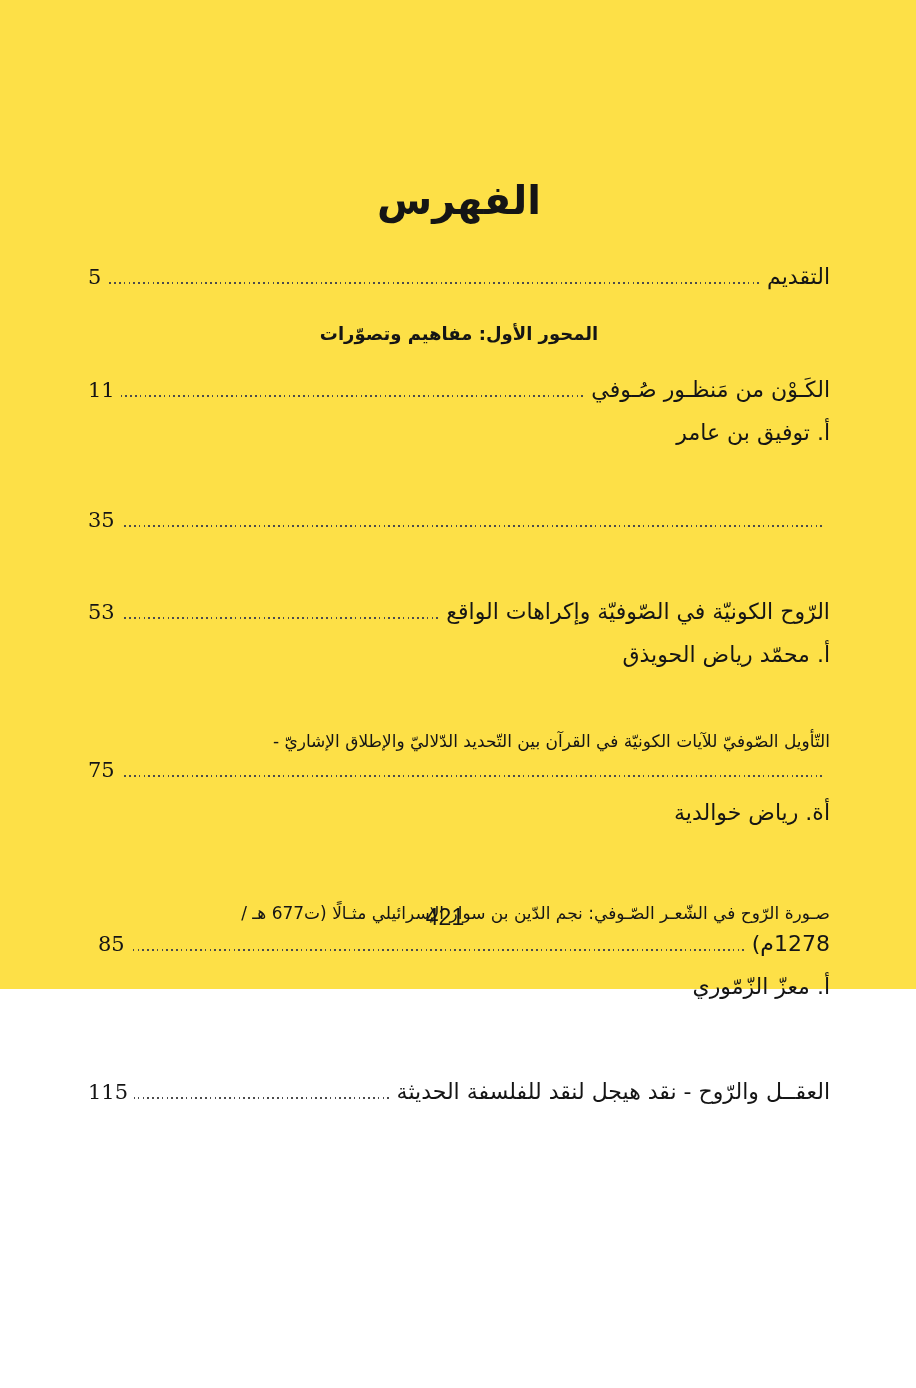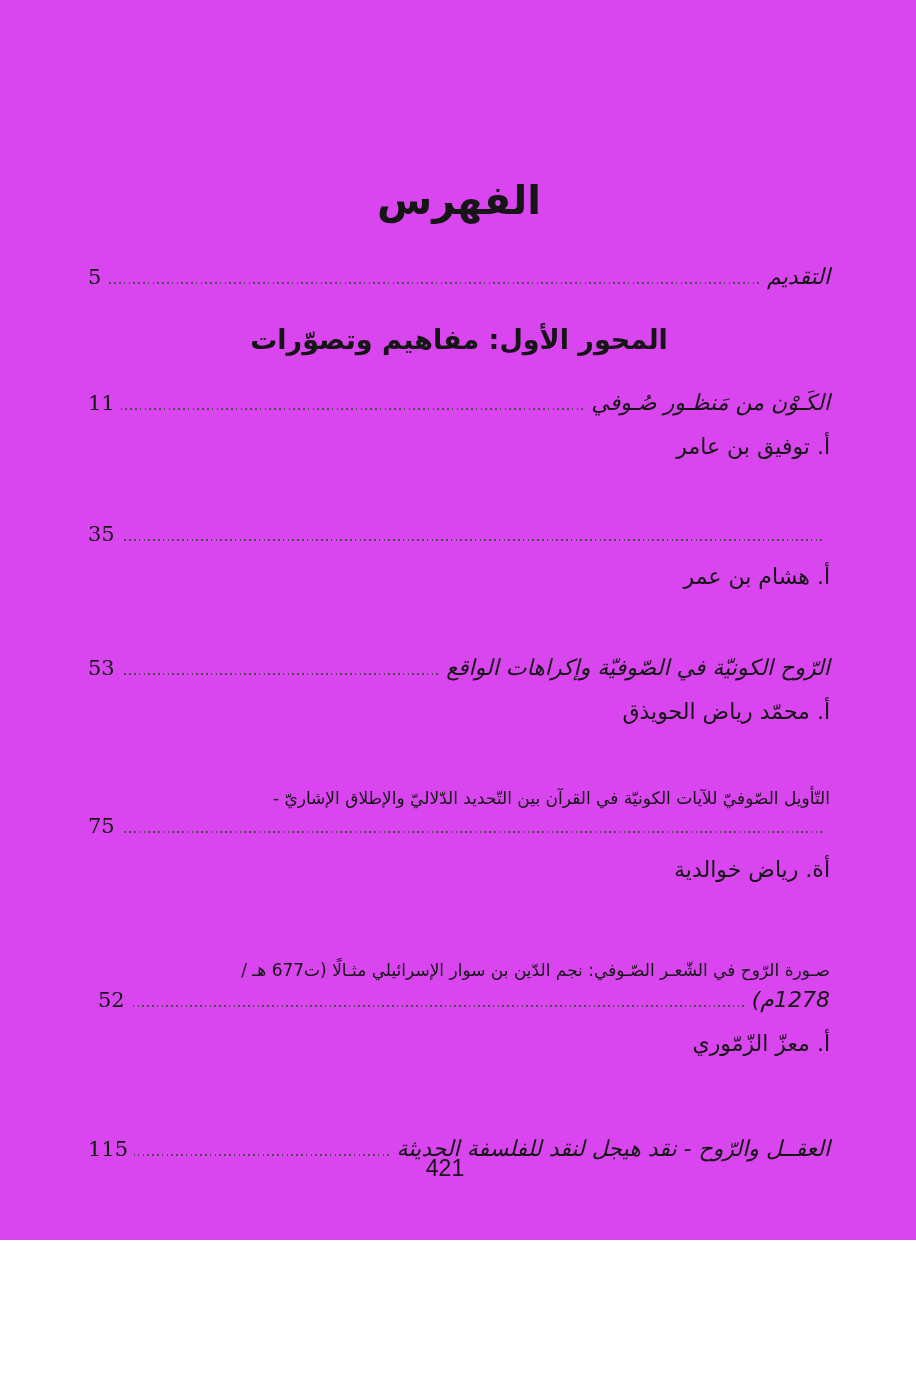--- a/index.html
+++ b/index.html
@@ -5,22 +5,22 @@
   html, body { margin: 0; padding: 0; }
   body {
     width: 916px; height: 1388px;
     background: #ffffff;
     font-family: "DejaVu Sans", sans-serif;
     color: #151515;
     overflow: hidden;
   }
   .page {
     position: relative;
-    width: 916px; height: 1240px;
-    background: #d946ef;
+    width: 916px; height: 989px;
+    background: #fde047;
   }
   .content {
     position: absolute;
     top: 0; right: 0; left: 0;
     padding: 172px 86px 0 88px;
     direction: rtl;
   }
   .doc-title {
     margin: 0;
     text-align: center;
@@ -28,40 +28,40 @@
     font-weight: 700;
     line-height: 1.4;
   }
   .row {
     display: flex;
     align-items: baseline;
     direction: rtl;
     font-size: 22px;
     line-height: 1.5;
   }
-  .row .t { flex: 0 1 auto; font-style: italic; }
+  .row .t { flex: 0 1 auto; }
   .leader {
     flex: 1 1 auto;
     height: 2px;
     margin: 0 8px 0 6px;
     align-self: baseline;
     background-image: repeating-linear-gradient(to left, #4c4c4c 0 1.6px, transparent 1.6px 4.8px);
   }
   .num {
     font-family: "DejaVu Serif", "Liberation Serif", serif;
     font-size: 21px;
     line-height: 1.5;
     direction: ltr;
     white-space: nowrap;
   }
   .section-heading {
     margin-top: 26px;
     text-align: center;
     font-weight: 700;
-    font-size: 27px;
+    font-size: 18px;
     line-height: 1.5;
   }
   .pre-line {
     font-size: 17px;
     line-height: 1.5;
   }
   .author {
     margin-top: 10px;
     font-size: 22px;
     line-height: 1.5;
@@ -103,21 +103,20 @@
       <span class="t">الكَـوْن من مَنظـور صُـوفي</span>
       <span class="leader"></span>
       <span class="num">11</span>
     </div>
     <div class="author">أ. توفيق بن عامر</div>
 
     <div class="row mt-e2">
       <span class="leader"></span>
       <span class="num">35</span>
     </div>
-    <div class="author">أ. هشام بن عمر</div>
 
     <div class="row mt-e3">
       <span class="t">الرّوح الكونيّة في الصّوفيّة وإكراهات الواقع</span>
       <span class="leader"></span>
       <span class="num">53</span>
     </div>
     <div class="author">أ. محمّد رياض الحويذق</div>
 
     <div class="mt-e4">
       <div class="pre-line">التّأويل الصّوفيّ للآيات الكونيّة في القرآن بين التّحديد الدّلاليّ والإطلاق الإشاريّ -</div>
@@ -126,21 +125,21 @@
         <span class="num">75</span>
       </div>
     </div>
     <div class="author">أة. رياض خوالدية</div>
 
     <div class="mt-e5">
       <div class="pre-line">صـورة الرّوح في الشّعـر الصّـوفي: نجم الدّين بن سوار الإسرائيلي مثـالًا (ت677 هـ /</div>
       <div class="row">
         <span class="t">1278م)</span>
         <span class="leader"></span>
-        <span class="num">52</span>
+        <span class="num">85</span>
       </div>
     </div>
     <div class="author">أ. معزّ الزّمّوري</div>
 
     <div class="row mt-e6">
       <span class="t">العقــل والرّوح - نقد هيجل لنقد للفلسفة الحديثة</span>
       <span class="leader"></span>
       <span class="num">115</span>
     </div>
 

